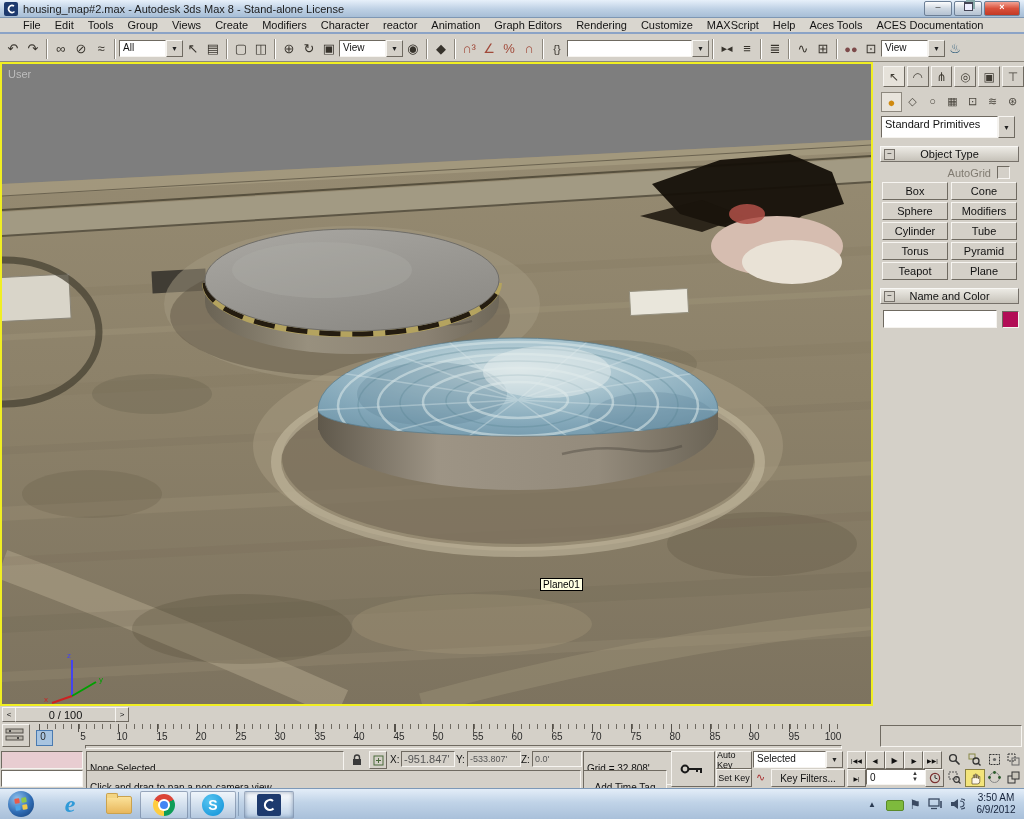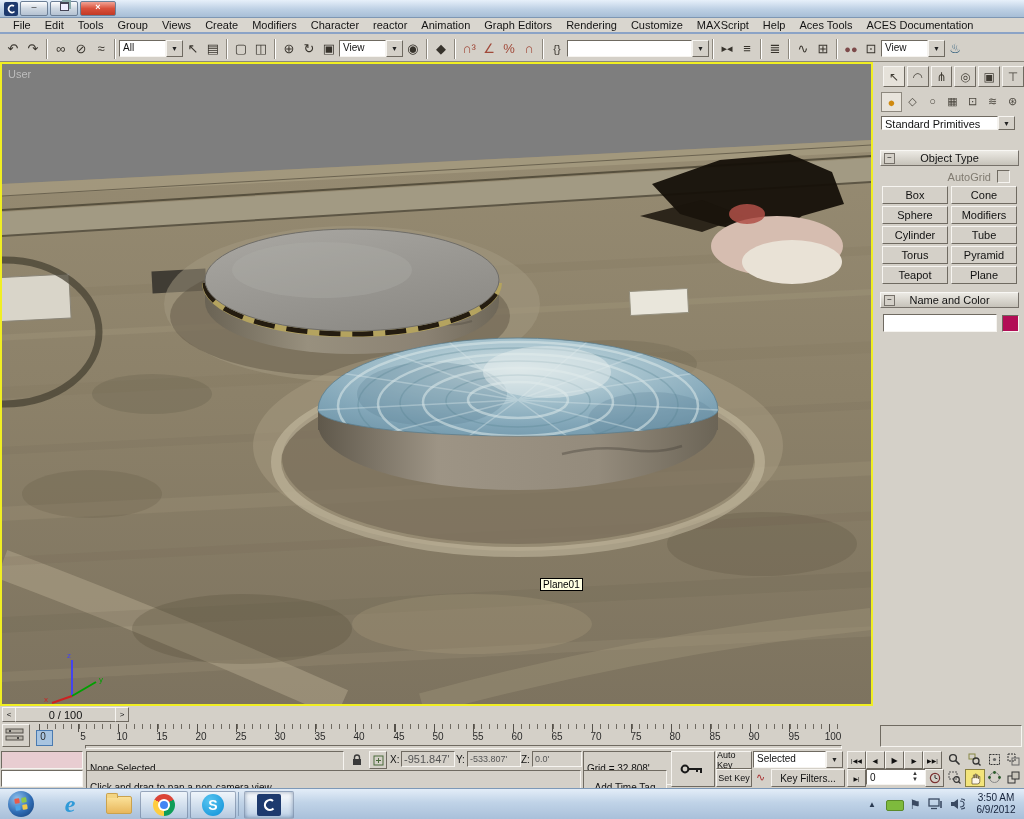--- a/index.html
+++ b/index.html
@@ -11,21 +11,21 @@
   .sunkw{background:#fff;border:1px solid;border-color:#6f6a61 #f6f4f0 #f6f4f0 #6f6a61}
   .cc{display:flex;align-items:center;justify-content:center}
   .lc{display:flex;align-items:center}
   
   #titlebar{left:0;top:0;width:1024px;height:18px;background:linear-gradient(#e7f0fa,#bdd0e4 55%,#a7bed6);border-bottom:1px solid #7e97b4;display:flex;align-items:center;padding:0 4px;box-sizing:border-box}
   #titlebar .t{font-size:11px;color:#1b1b1b;margin-left:5px;flex:1;white-space:nowrap;overflow:hidden}
   .winbtn{width:26px;height:13px;margin-left:2px;border:1px solid #6c7f96;border-radius:2px;background:linear-gradient(#fdfdfd,#cfd8e2 50%,#b4c2d2);font-size:9px;line-height:10px;text-align:center;color:#333}
   .winbtn.close{width:34px;background:linear-gradient(#f2a394,#d9513c 50%,#c23a26);color:#fff;font-weight:bold}
   .rsticon{display:inline-block;width:7px;height:6px;border:1px solid #445;border-top-width:2px;background:#eef;box-shadow:2px -2px 0 -0px #8aa}
   
-  #menubar{left:0;top:18px;width:1024px;height:16px;background:#d9d6cf;border-bottom:2px solid #8ba3c6;display:flex;align-items:center;padding-left:6px;box-sizing:border-box}
+  #menubar{left:0;top:18px;width:1024px;height:16px;background:#d9d6cf;border-bottom:2px solid #8ba3c6;display:flex;align-items:center;padding-left:16px;box-sizing:border-box}
   .mitem{padding:1px 7px;font-size:11px;color:#141414;white-space:nowrap}
   
   #toolbar{left:0;top:36px;width:1024px;height:26px;background:#d4d0c8;border-bottom:1px solid #8d887e;display:flex;align-items:center;padding-left:3px;box-sizing:border-box}
   .tbico{width:20px;height:20px;display:flex;align-items:center;justify-content:center;font-size:13px;color:#37332c;flex:0 0 auto}
   .tbico.sm{font-size:11px}
   .tsep{width:1px;height:20px;background:#8d887e;border-right:1px solid #fff;margin:0 3px;flex:0 0 auto}
   .dd{display:flex;height:17px;flex:0 0 auto}
   .dd .val{flex:1;background:#fff;border:1px solid;border-color:#6f6a61 #f6f4f0 #f6f4f0 #6f6a61;font-size:10px;padding:1px 3px;white-space:nowrap;overflow:hidden}
   .dd .arw{width:15px;background:#d4d0c8;border:1px solid;border-color:#f6f4f0 #6f6a61 #6f6a61 #f6f4f0;display:flex;align-items:center;justify-content:center;font-size:7px;color:#222}
   
@@ -58,20 +58,21 @@
 <body>
 
 <div id="app">
 
   <div class="abs" id="titlebar">
     <span style="display:inline-block;width:14px;height:14px;background:#1d3a6e;border-radius:2px">
       <svg width="14" height="14">
           <path d="M10,4 A3.5,3.5 0 1 0 10.5,9.5" stroke="#fff" stroke-width="1.6" fill="none"></path>
         </svg>
     </span>
+    <span class="t">housing_map#2.max - Autodesk 3ds Max 8 - Stand-alone License</span>
     <span class="winbtn">–</span>
     <span class="winbtn"><span class="rsticon"></span></span>
     <span class="winbtn close">×</span>
   </div>
 
   <div class="abs" id="menubar">
     <span class="mitem">File</span>
     <span class="mitem">Edit</span>
     <span class="mitem">Tools</span>
     <span class="mitem">Group</span>
@@ -294,21 +295,21 @@
     </div>
     <div style="display:flex;gap:1px;padding:3px 0 4px 8px">
       <span class="pcat" style="background:#e8e4dc;border:1px solid #8d887e;color:#d08a10;font-size:13px">●</span>
       <span class="pcat">◇</span>
       <span class="pcat">○</span>
       <span class="pcat">▦</span>
       <span class="pcat">⊡</span>
       <span class="pcat">≋</span>
       <span class="pcat">⊛</span>
     </div>
-    <div class="dd" style="width:134px;margin:0 0 20px 8px;height:14px">
+    <div class="dd" style="width:134px;margin:0 0 8px 8px;height:22px">
       <span class="val" style="font-size:11px">Standard Primitives</span>
       <span class="arw">▼</span>
     </div>
     <div class="rhead" style="margin:0 5px 3px 7px">
       <span class="rminus">−</span>
       <span>Object Type</span>
     </div>
     <div class="lc" style="justify-content:flex-end;padding:1px 14px 3px 0;gap:6px">
       <span style="color:#807b71;font-size:11px">AutoGrid</span>
       <span style="width:11px;height:11px;background:#d4d0c8;border:1px solid;border-color:#6f6a61 #f6f4f0 #f6f4f0 #6f6a61"></span>

